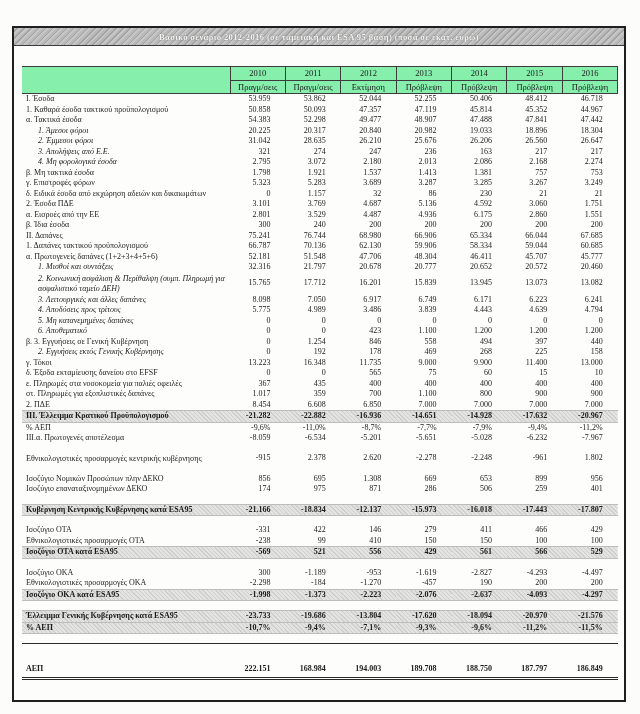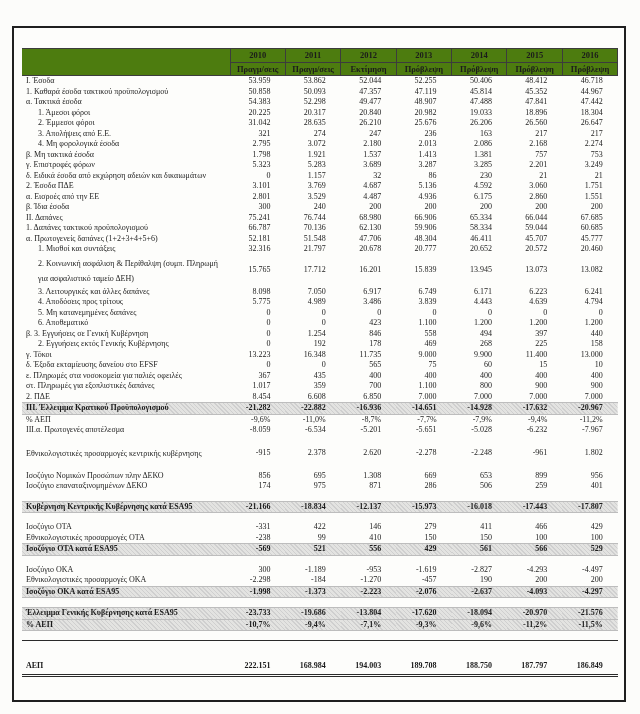--- a/index.html
+++ b/index.html
@@ -22,43 +22,46 @@
     text-shadow:0 0 1px #777, 0 0 2px #999;white-space:nowrap;
   }
   table.budget{
     border-collapse:collapse;table-layout:fixed;
     width:596px;margin:20px 8px 0 8px;
     font-size:8px;line-height:10.5px;
   }
   col.lab{width:208px;}
   col.num{width:55.4px;}
   thead th{
-    border:1px solid #3c3c3c;font-size:8.5px;font-weight:bold;
-    padding:1px 0;text-align:center;background:#4d7c0f;
+    border:1px solid #3c3c3c;font-size:8.5px;font-weight:normal;
+    padding:1px 0;text-align:center;background:#86efac;
   }
   thead th.corner{border-left:none;border-right:1px solid #3c3c3c;}
   tbody td{padding:0 0 0 4px;vertical-align:middle;}
   td.lbl{text-align:left;padding-right:2px;}
   td.val{text-align:right;padding-right:15px;white-space:nowrap;}
   tr.b{font-weight:normal;}
-  tr.i td.lbl{padding-left:16px;}
+  tr.i td.lbl{padding-left:16px;font-style:italic;}
   tr.s{
     font-weight:bold;
     background:repeating-linear-gradient(45deg,#cfcfcf 0 1px,#e3e3e1 1px 3px);
   }
   tr.s td{border-top:1px solid #bdbdbd;border-bottom:1px solid #bdbdbd;}
   tr.spacer td{height:9px;padding:0;}
   tr.f td{border-top:1px solid #2a2a2a;border-bottom:3px double #2a2a2a;padding-top:20px;padding-bottom:2px;font-weight:bold;}
-  tr.two td.lbl{line-height:15px;padding-top:1px;padding-bottom:1px;}
+  tr.two td.lbl{line-height:10px;padding-top:1px;padding-bottom:1px;}
 </style>
 </head>
 <body>
 
 <div class="page">
   <div class="frame">
+    <div class="titlebar">
+      <span>Βασικό σενάριο 2012-2016 (σε ταμειακή και ESA 95 βάση) (ποσά σε εκατ. ευρώ)</span>
+    </div>
     <table class="budget">
       <colgroup>
         <col class="lab">
         <col class="num">
           <col class="num">
           <col class="num">
           <col class="num">
         <col class="num">
           <col class="num">
           <col class="num">
@@ -165,21 +168,21 @@
             <td class="val">757</td>
             <td class="val">753</td>
           </tr>
           <tr class="">
             <td class="lbl">γ. Επιστροφές φόρων</td>
             <td class="val">5.323</td>
             <td class="val">5.283</td>
             <td class="val">3.689</td>
             <td class="val">3.287</td>
             <td class="val">3.285</td>
-            <td class="val">2.201</td>
+            <td class="val">3.267</td>
             <td class="val">3.249</td>
           </tr>
           <tr class="">
             <td class="lbl">δ. Ειδικά έσοδα από εκχώρηση αδειών και δικαιωμάτων</td>
             <td class="val">0</td>
             <td class="val">1.157</td>
             <td class="val">32</td>
             <td class="val">86</td>
             <td class="val">230</td>
             <td class="val">21</td>

